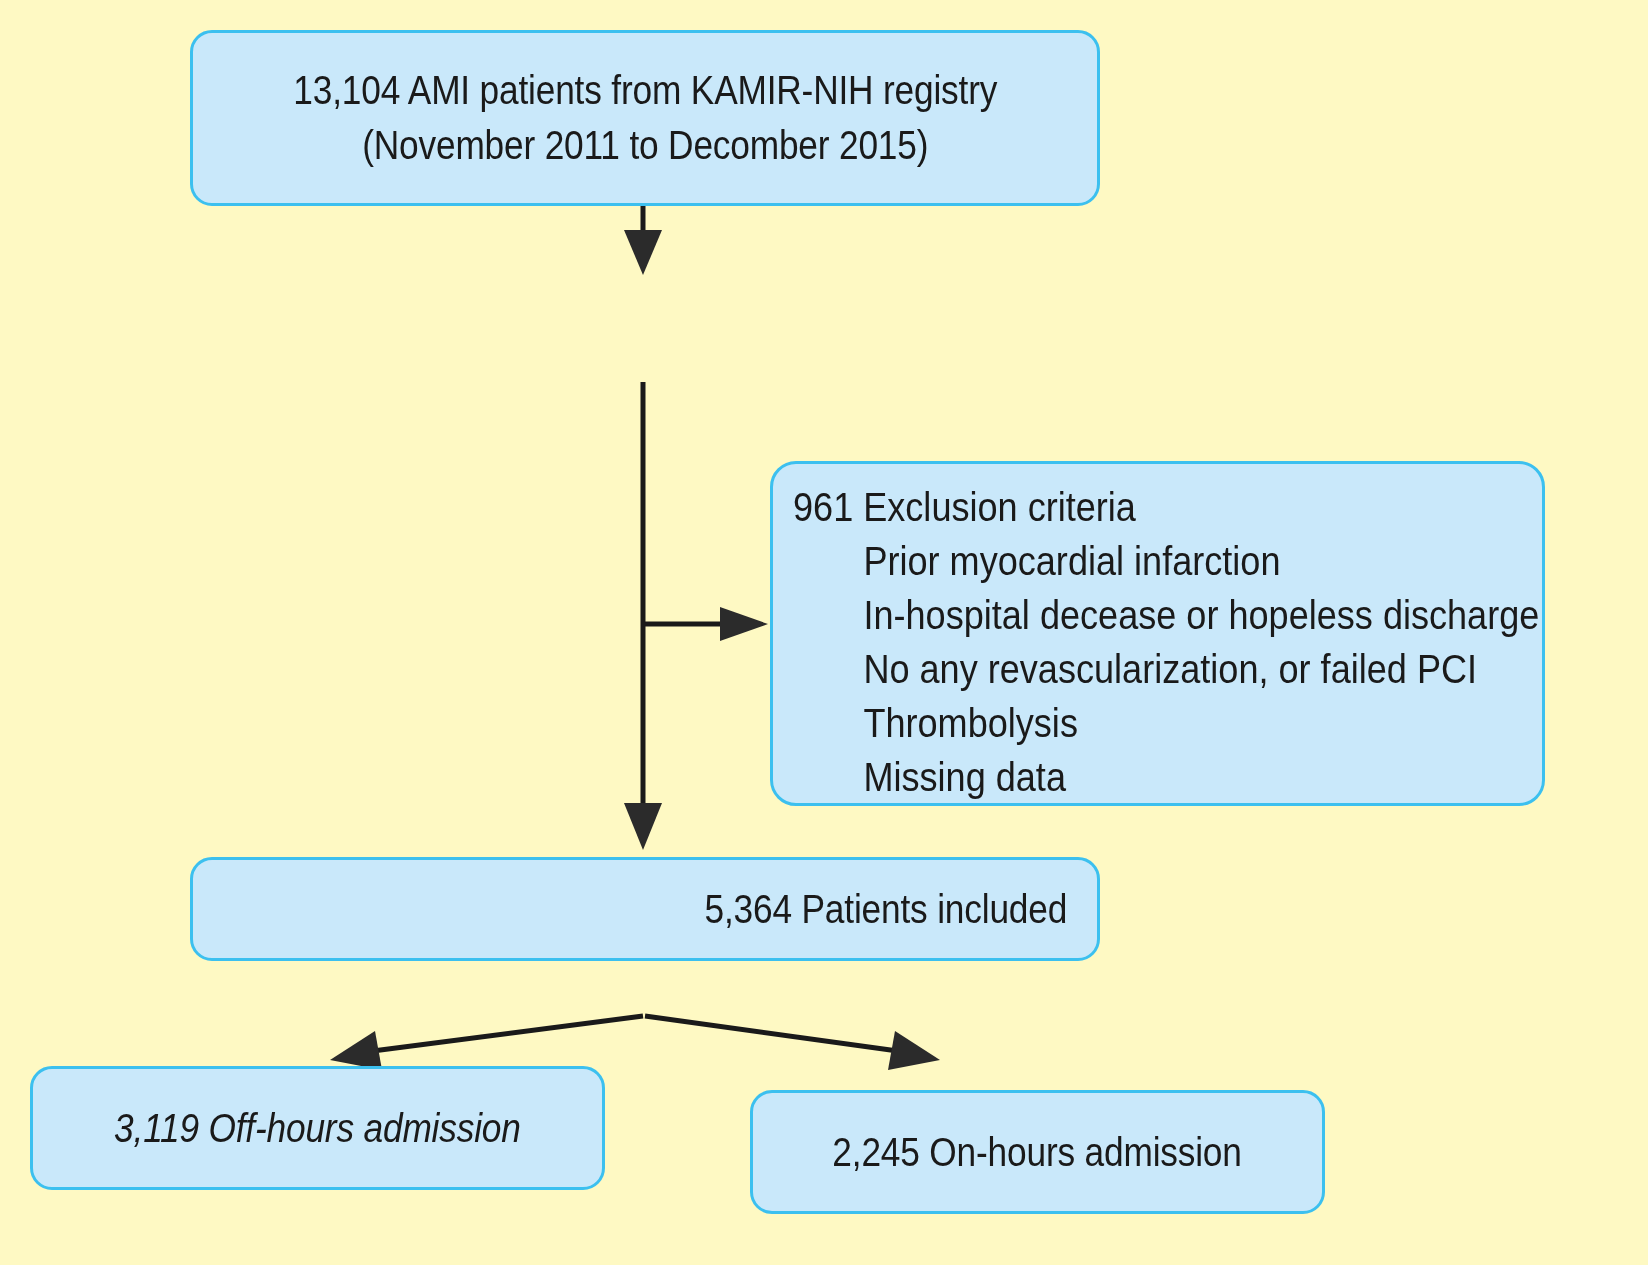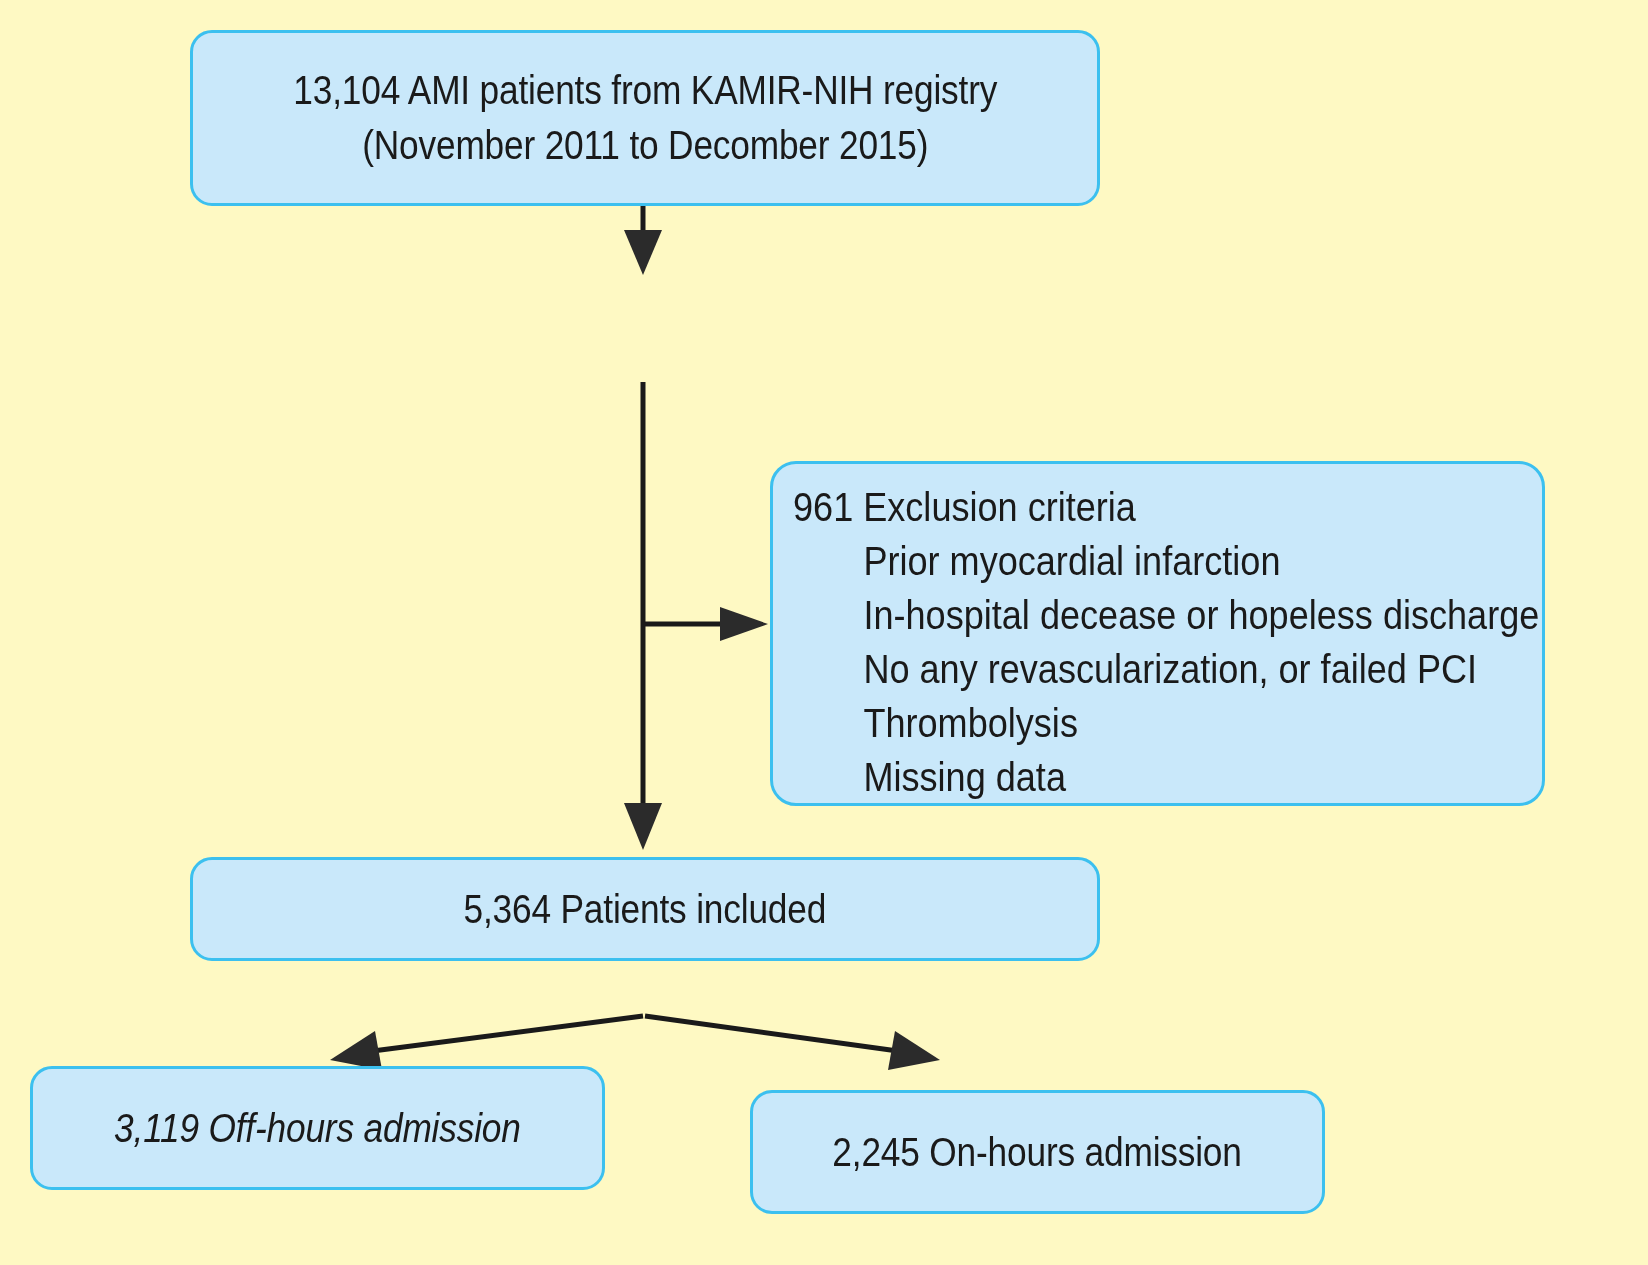--- a/index.html
+++ b/index.html
@@ -36,21 +36,21 @@
     text-align: center;
     transform: scaleX(0.86);
     transform-origin: center center;
     white-space: nowrap;
   }
   
   #node-source   { left: 190px;  top: 30px;   width: 910px;  height: 176px; }
   #node-stemi    { left: 190px;  top: 278px;  width: 910px;  height: 104px; }
   #node-excl     { left: 770px;  top: 437px;  width: 775px;  height: 345px;
                    border-radius: 26px; display: block; margin-top: 24px; }
-  #node-included { left: 190px;  top: 857px;  width: 910px;  height: 104px; }
+  #node-included { left: 190px;  top: 857px;  width: 910px;  height: 104px; justify-content: flex-end; }
   #node-off      { left: 30px;   top: 1066px; width: 575px;  height: 124px; font-style: italic; }
   #node-on       { left: 750px;  top: 1066px; width: 575px;  height: 124px; margin-top: 24px; }
 
   
   .excl-wrap {
     padding: 16px 0 0 20px;
   }
   .excl-line {
     font-family: "Liberation Sans", "DejaVu Sans", sans-serif;
     font-size: 41px;

